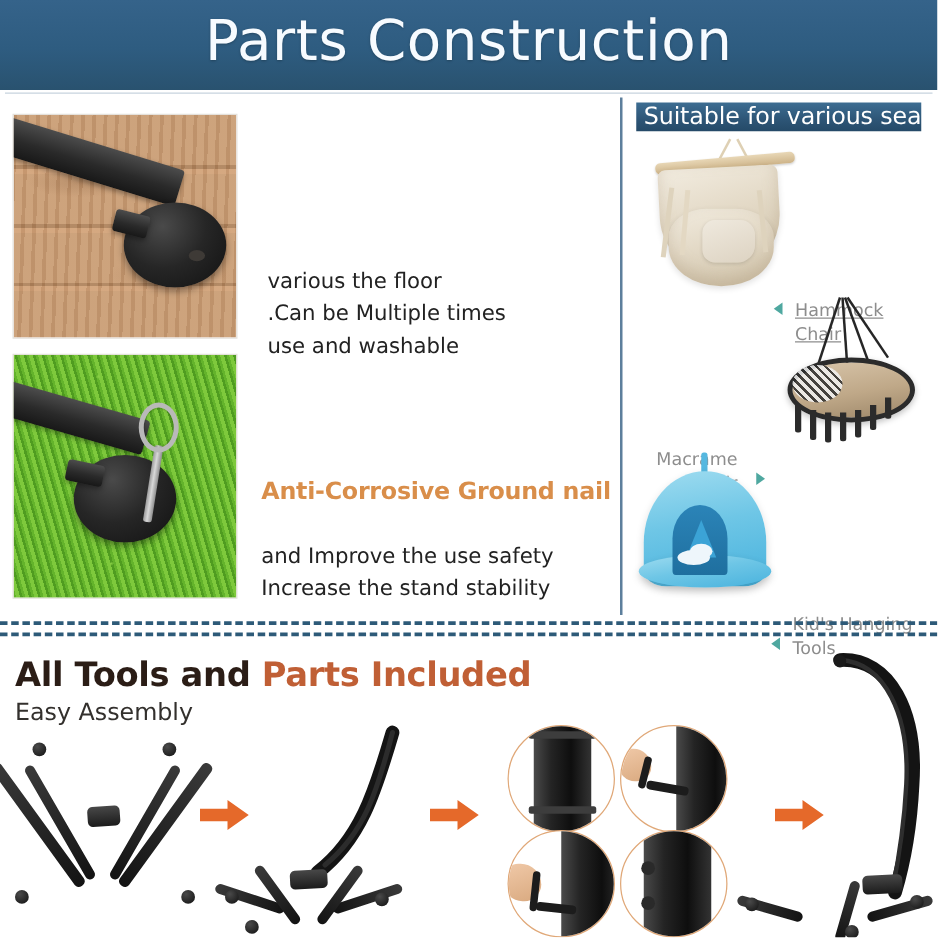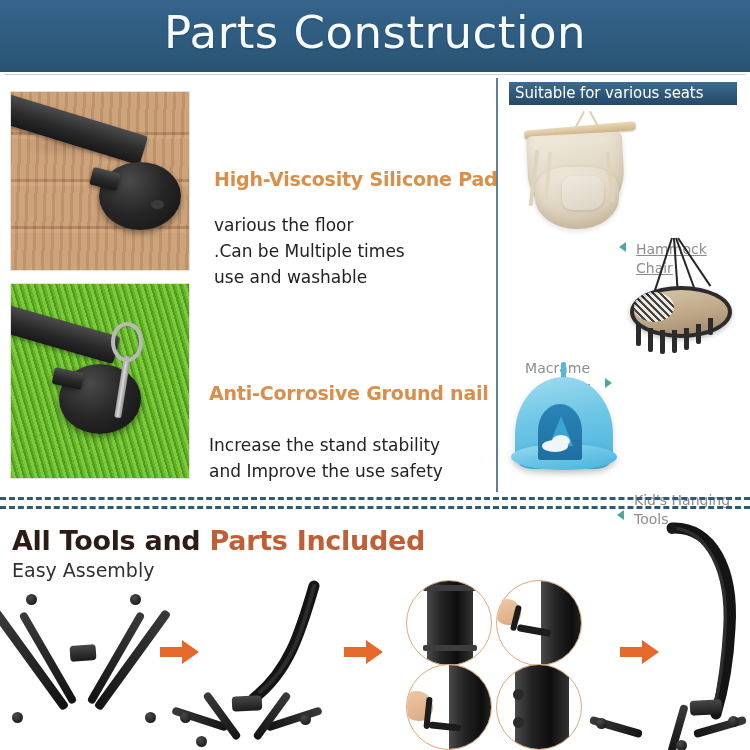--- a/index.html
+++ b/index.html
@@ -157,21 +157,21 @@
   #feat2-title { left: 209px; top: 310px; }
   #feat2-body  { left: 209px; top: 360px; }
 
   
   .seats-badge {
     position: absolute;
     left: 509px; top: 10px;
     width: 228px; height: 23px;
     background: linear-gradient(180deg, #3d6d92 0%, #2d5576 60%, #254a68 100%);
     color: #ffffff;
-    font-size: 15px;
+    font-size: 19px;
     font-family: "DejaVu Sans", sans-serif;
     line-height: 23px;
     padding-left: 6px;
     box-sizing: border-box;
     white-space: nowrap;
     letter-spacing: -0.1px;
   }
   .seat-label {
     position: absolute;
     color: #8d8d8d;
@@ -376,40 +376,39 @@
     <div class="panel-divider-v"></div>
 
     <div class="photo-card" id="photo-deck">
       <div class="wood"></div>
       <div class="leg-bar" style="left:-14px; top:22px; width:150px; height:30px; transform:rotate(17deg);"></div>
       <div class="pad-disc" style="left:88px; top:70px; width:82px; height:68px;"></div>
       <div class="leg-bar" style="left:80px; top:78px; width:28px; height:18px; transform:rotate(14deg);"></div>
       <div style="position:absolute; left:140px; top:108px; width:13px; height:9px; border-radius:50%; background:#3e3a36;"></div>
     </div>
 
-    <div class="feature-title" id="feat1-title">High-Viscosity Silicone Pad</div>
     <div class="feature-body" id="feat1-body">
       <div>various the floor</div>
       <div>.Can be Multiple times</div>
       <div>use and washable</div>
     </div>
 
     <div class="photo-card" id="photo-grass">
       <div class="grass"></div>
       <div class="leg-bar" style="left:-12px; top:36px; width:120px; height:28px; transform:rotate(16deg);"></div>
       <div class="pad-disc" style="left:48px; top:80px; width:82px; height:70px;"></div>
       <div class="leg-bar" style="left:42px; top:86px; width:30px; height:17px; transform:rotate(12deg);"></div>
       <div class="ground-nail-stem" style="left:108px; top:72px; width:7px; height:62px; transform:rotate(9deg);"></div>
       <div class="ground-nail-loop" style="left:100px; top:38px; width:24px; height:32px;"></div>
     </div>
 
     <div class="feature-title" id="feat2-title">Anti-Corrosive Ground nail</div>
     <div class="feature-body" id="feat2-body">
+      <div>and Improve the use safety</div>
       <div>Increase the stand stability</div>
-      <div>and Improve the use safety</div>
     </div>
 
     <div class="seats-badge">Suitable for various seats</div>
 
     <div>
       <div class="hc-rope" style="left:578px; top:38px; width:2px; height:22px; transform:rotate(28deg);"></div>
       <div class="hc-rope" style="left:594px; top:38px; width:2px; height:22px; transform:rotate(-28deg);"></div>
       <div class="hc-bar" style="left:524px; top:54px; width:112px; height:9px; transform:rotate(-5deg);"></div>
       <div class="hc-seat" style="left:528px; top:62px; width:96px; height:86px; border-radius:6px 6px 48px 48px; transform:rotate(-3deg);"></div>
       <div class="hc-seat" style="left:535px; top:95px; width:84px; height:62px; border-radius:40% 40% 55% 55%;"></div>

